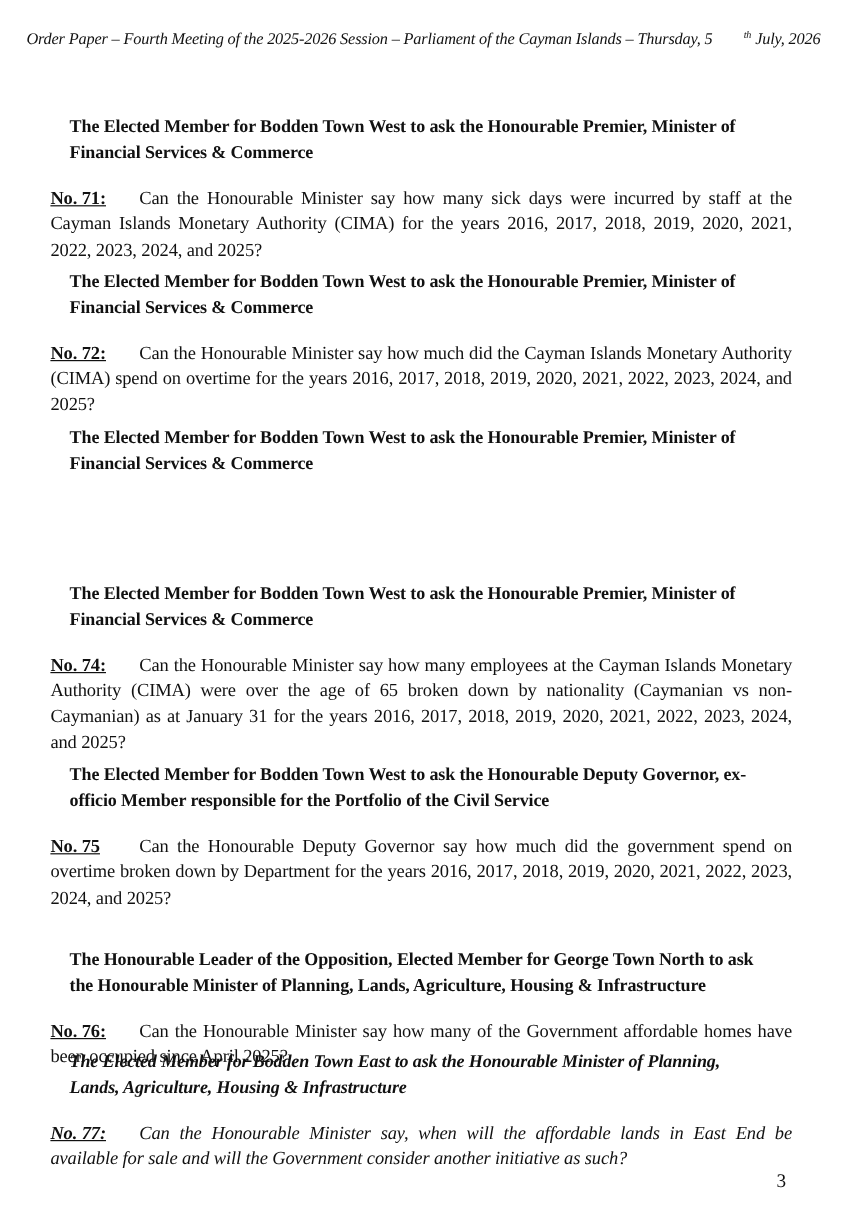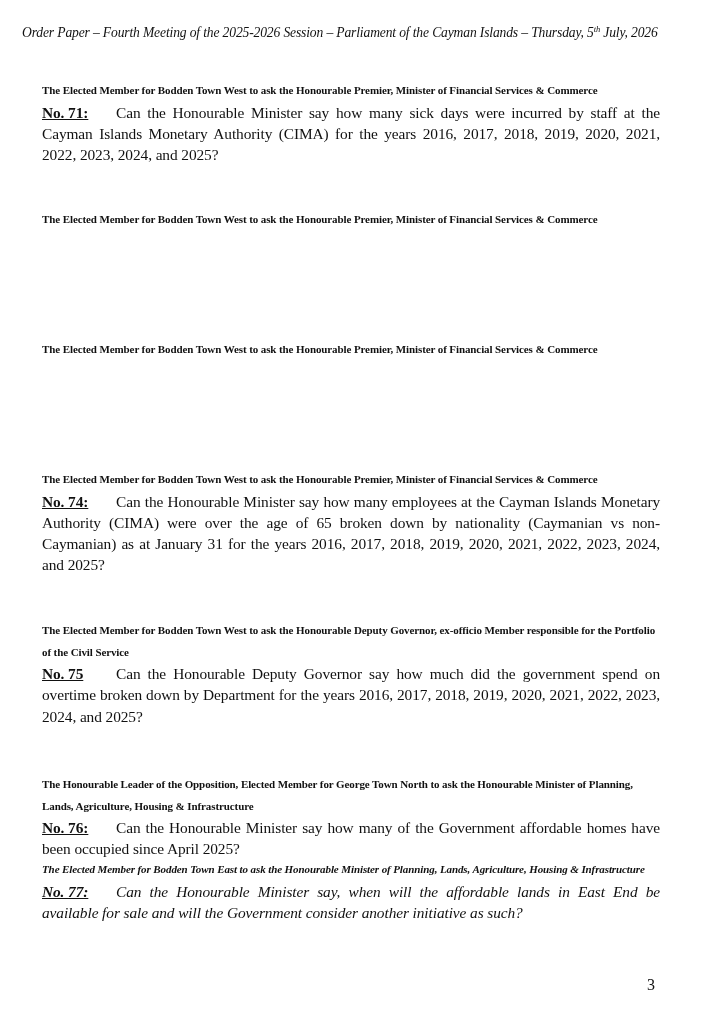--- a/index.html
+++ b/index.html
@@ -6,26 +6,26 @@
   body {
     width: 710px; height: 1024px; position: relative; overflow: hidden;
     font-family: "Liberation Serif", "DejaVu Serif", serif;
     color: #111111;
   }
   .header {
     position: absolute; left: 22px; top: 25px; width: 680px;
     font-style: italic; font-size: 13.6px; letter-spacing: -0.15px;
     white-space: nowrap;
   }
-  .header sup { font-size: 8.5px; vertical-align: 5px; line-height: 0; }
+  .header sup { font-size: 8.5px; vertical-align: 5px; line-height: 0; margin-left: 26px; }
   .content { position: absolute; left: 42px; top: 80px; width: 618px; }
   .item { position: absolute; left: 0; width: 618px; }
   .asker {
-    font-weight: bold; font-size: 11px; line-height: 21.5px;
-    letter-spacing: -0.1px; margin: 0;
+    font-weight: bold; font-size: 15px; line-height: 21.5px;
+    letter-spacing: -0.1px; margin: 16px;
   }
   .question {
     font-size: 15.4px; line-height: 21.3px; text-align: justify;
     margin: 0 0 0 0; letter-spacing: -0.1px;
   }
   .qnum {
     font-weight: bold; text-decoration: underline;
     display: inline-block; min-width: 74px;
   }
   .page-number {
@@ -39,20 +39,21 @@
 
 <div class="content">
 
   <div class="item" style="top:0px;">
     <p class="asker">The Elected Member for Bodden Town West to ask the Honourable Premier, Minister of Financial Services &amp; Commerce</p>
     <p class="question"><span class="qnum">No. 71:</span><span>Can the Honourable Minister say how many sick days were incurred by staff at the Cayman Islands Monetary Authority (CIMA) for the years 2016, 2017, 2018, 2019, 2020, 2021, 2022, 2023, 2024, and 2025?</span></p>
   </div>
 
   <div class="item" style="top:129px;">
     <p class="asker">The Elected Member for Bodden Town West to ask the Honourable Premier, Minister of Financial Services &amp; Commerce</p>
+    <p class="question"><span class="qnum">No. 72:</span><span>Can the Honourable Minister say how much did the Cayman Islands Monetary Authority (CIMA) spend on overtime for the years 2016, 2017, 2018, 2019, 2020, 2021, 2022, 2023, 2024, and 2025?</span></p>
   </div>
 
   <div class="item" style="top:259px;">
     <p class="asker">The Elected Member for Bodden Town West to ask the Honourable Premier, Minister of Financial Services &amp; Commerce</p>
   </div>
 
   <div class="item" style="top:389px;">
     <p class="asker">The Elected Member for Bodden Town West to ask the Honourable Premier, Minister of Financial Services &amp; Commerce</p>
     <p class="question"><span class="qnum">No. 74:</span><span>Can the Honourable Minister say how many employees at the Cayman Islands Monetary Authority (CIMA) were over the age of 65 broken down by nationality (Caymanian vs non-Caymanian) as at January 31 for the years 2016, 2017, 2018, 2019, 2020, 2021, 2022, 2023, 2024, and 2025?</span></p>
   </div>

